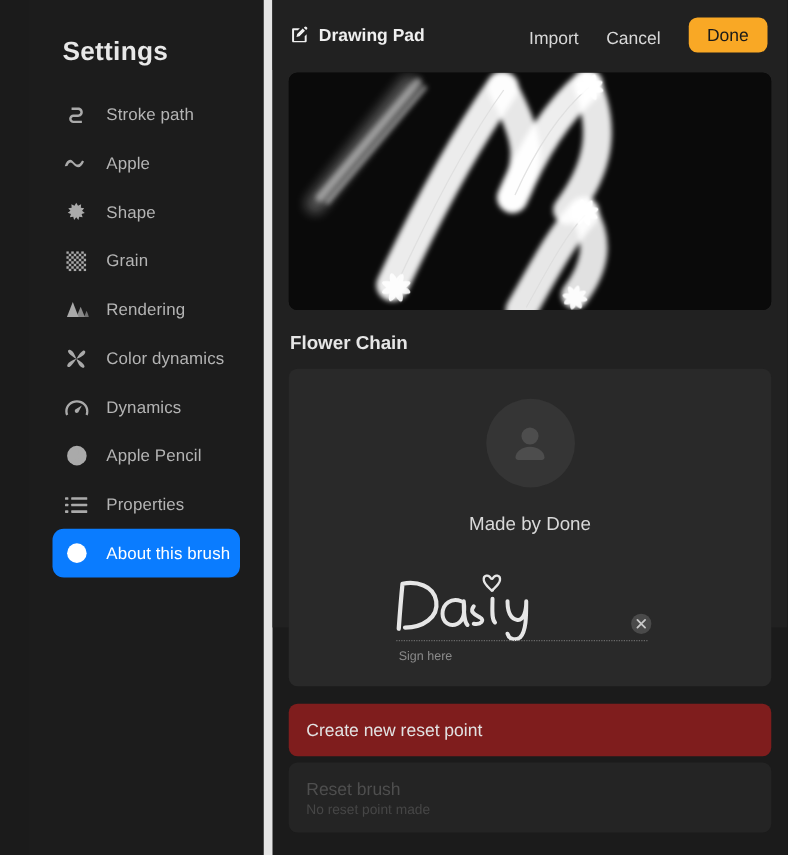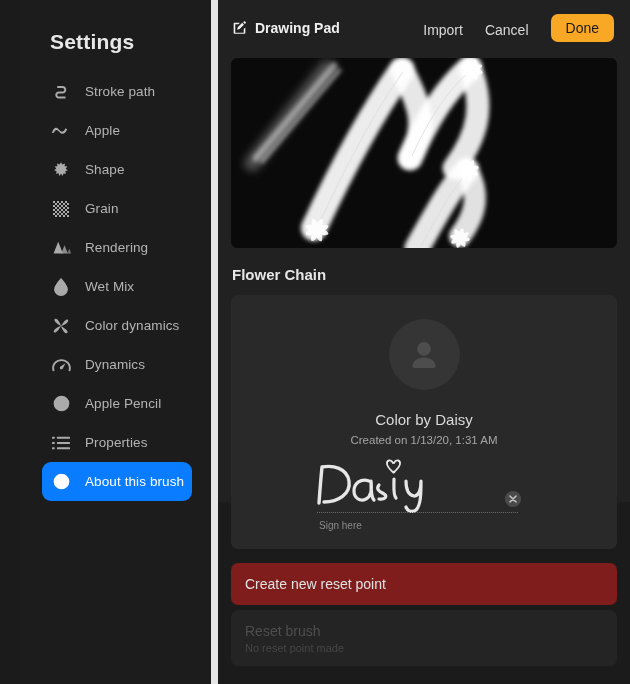--- a/index.html
+++ b/index.html
@@ -331,28 +331,20 @@
         <span class="nav-icon">
           <svg width="19" height="15" viewBox="0 0 22 16">
             <path d="M7.2 1.2L12.6 15H1.8z"></path>
             <path d="M14.5 5.5L18.4 15h-7.8z" opacity="0.78"></path>
             <path d="M20 9.2l2.3 5.8h-4.6z" opacity="0.6"></path>
           </svg>
         </span>
         <span class="nav-label">Rendering</span>
       </div>
 
-      <div class="nav-item">
-        <span class="nav-icon">
-          <svg width="14" height="18" viewBox="0 0 16 21">
-              <path d="M8 0C8 0 0 8.3 0 13.2 0 17.5 3.6 21 8 21s8-3.5 8-7.8C16 8.3 8 0 8 0z"></path>
-            </svg>
-        </span>
-        <span class="nav-label">Wet Mix</span>
-      </div>
 
       <div class="nav-item">
         <span class="nav-icon">
           <svg width="18" height="18" viewBox="0 0 24 24">
             <path d="M12 12C12 12 9.5 3.5 5.2 2.4 3.6 2 2.6 3.6 3.6 5.2 5.6 8.4 12 12 12 12z"></path>
             <path d="M12 12C12 12 20.4 9.4 21.6 5.2 22 3.6 20.4 2.6 18.8 3.6 15.6 5.6 12 12 12 12z"></path>
             <path d="M12 12C12 12 14.5 20.5 18.8 21.6 20.4 22 21.4 20.4 20.4 18.8 18.4 15.6 12 12 12 12z"></path>
             <path d="M12 12C12 12 3.6 14.6 2.4 18.8 2 20.4 3.6 21.4 5.2 20.4 8.4 18.4 12 12 12 12z"></path>
           </svg>
         </span>
@@ -499,22 +491,21 @@
     <div class="brush-name">Flower Chain</div>
 
     <div class="author-card">
       <div class="avatar">
         <svg width="38" height="38" viewBox="0 0 40 40">
           <circle cx="20" cy="13.5" r="7.2" fill="#4d4d4d"></circle>
           <path d="M20 22.5c-7.2 0-12.2 4.6-12.2 9.1 0 1.2 1 2.1 2.2 2.1h20c1.2 0 2.2-.9 2.2-2.1 0-4.5-5-9.1-12.2-9.1z" fill="#4d4d4d"></path>
         </svg>
       </div>
 
-      <div class="made-by">Color by Daisy</div>
-      <div class="created-on">Created on 1/13/20, 1:31 AM</div>
+      <div class="made-by">Made by Done</div>
 
       <div class="sig-zone">
         <div class="sig-mark">
           <svg viewBox="0 0 140 56">
             <g fill="none" stroke="#e6e6e6" stroke-linecap="round" stroke-linejoin="round">
               <path d="M8 46 C9 32 10 20 11 10 C22 8 36 11 38 24 C40 37 27 45 13 45" stroke-width="3.4"></path>
               <path d="M58 24 C50 21 43 26 43 34 C43 41 49 45 55 42 C60 39.5 61 32 60 24 C60 32 60 40 63 43" stroke-width="3.2"></path>
               <path d="M68 28 C64 33 70 35 73 37 C77 39 74 43 68 42" stroke-width="3.2"></path>
               <path d="M83 22 C83 30 82 38 85 41" stroke-width="3.2"></path>
               <circle cx="83" cy="15" r="1.3" fill="#e6e6e6" stroke="none"></circle>

